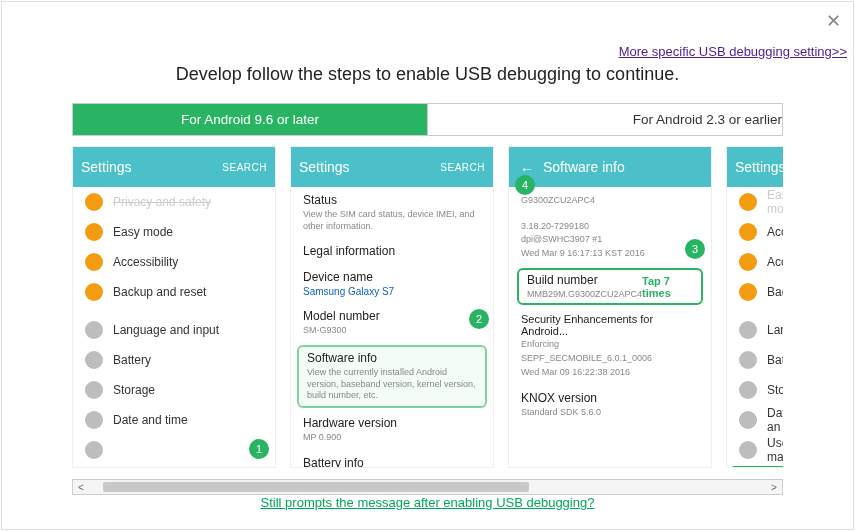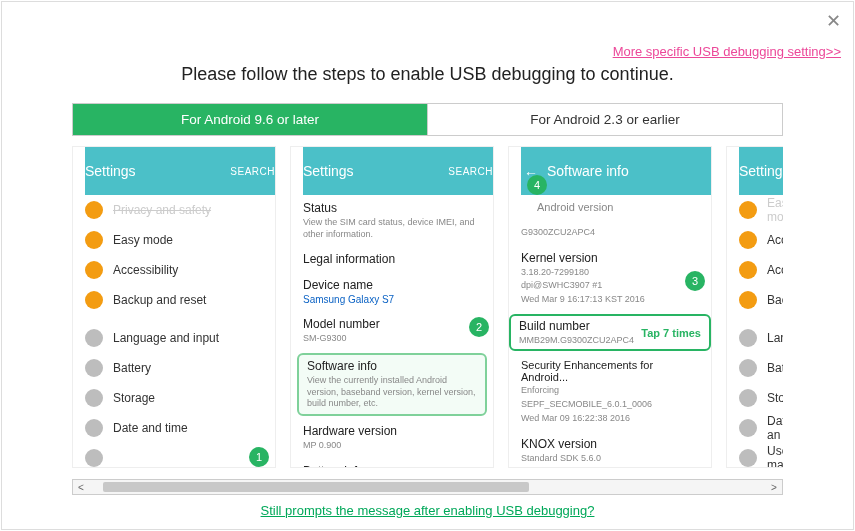--- a/index.html
+++ b/index.html
@@ -1,27 +1,27 @@
 <!DOCTYPE html>
 <html><head>
 <meta charset="utf-8">
 <style>
   * { box-sizing: border-box; margin: 0; padding: 0; }
   body { font-family: Arial, sans-serif; background: #fff; width: 855px; height: 531px; position: relative; overflow: hidden; }
   .frame { border: 1px solid #ddd; width: 853px; height: 529px; margin: 1px; position: relative; background: #fff; }
   .close { position: absolute; top: 8px; right: 12px; font-size: 18px; color: #888; cursor: pointer; }
-  .top-link { position: absolute; top: 42px; right: 12px; font-size: 13px; color: #ec4899; text-decoration: underline; }
+  .top-link { position: absolute; top: 42px; right: 6px; font-size: 13px; color: #4c1d95; text-decoration: underline; }
   .heading { text-align: center; font-size: 18px; color: #222; padding-top: 62px; font-weight: normal; }
   .tabs { display: flex; margin: 18px 70px 0 70px; border: 1px solid #ccc; }
   .tab { flex: 1; text-align: center; padding: 8px 0; font-size: 13.5px; color: #333; border-right: 1px solid #ccc; cursor: pointer; }
-  .tab:last-child { border-right: none; }
+  .tab:last-child { border-right: none; text-align: right; }
   .tab.active { background: #28b463; color: #fff; }
   .panels { display: flex; gap: 14px; margin: 10px 70px 0 70px; overflow: hidden; height: 322px; position: relative; }
   .panel { width: 204px; flex: 0 0 204px; border: 1px solid #eee; background: #fff; display: flex; flex-direction: column; overflow: hidden; }
-  .panel-hdr { background: #4bc0c8; color: #fff; display: flex; align-items: center; justify-content: space-between; padding: 0 0; height: 48px; font-size: 14px; margin-left: 12px; }
+  .panel-hdr { background: #4bc0c8; color: #fff; display: flex; align-items: center; justify-content: space-between; padding: 0 8px; height: 40px; font-size: 14px; }
   .panel-hdr .search { font-size: 10px; letter-spacing: 0.5px; }
   .panel-hdr .back { width: 20px; height: 20px; display: flex; align-items: center; justify-content: center; border-radius: 3px; margin-right: 6px; font-size: 14px; }
   .panel-body { flex: 1; overflow: hidden; position: relative; }
   .setlist .item { display: flex; align-items: center; height: 30px; padding: 0 12px; font-size: 12px; color: #333; }
   .setlist .item .icn { width: 18px; height: 18px; border-radius: 50%; margin-right: 10px; display: flex; align-items: center; justify-content: center; color: #fff; font-size: 10px; flex: 0 0 18px; }
   .ic-orange { background: #f39c12; }
   .ic-grey { background: #bdbdbd; }
   .ic-green { background: #28b463; }
   .cut { color: #bbb; }
   .infoblk { padding: 6px 12px; }
@@ -38,21 +38,21 @@
   .scrollbar .thumb { position: absolute; left: 2%; width: 63%; top: 2px; bottom: 2px; background: #c8c8c8; border-radius: 2px; }
   .bottom-link { text-align: center; padding-top: 2px; }
   .bottom-link a { color: #00a859; font-size: 13px; text-decoration: underline; }
 </style>
 </head>
 <body>
 
 <div class="frame">
   <div class="close">✕</div>
   <a class="top-link">More specific USB debugging setting&gt;&gt;</a>
-  <div class="heading">Please follow the steps to enable USB debugging to continue.</div>
+  <div class="heading">Develop follow the steps to enable USB debugging to continue.</div>
 
   <div class="tabs">
     <div class="tab active">For Android 9.6 or later</div>
     <div class="tab">For Android 2.3 or earlier</div>
   </div>
 
   <div class="panels">
 
     <div class="panel">
       <div class="panel-hdr">
@@ -139,34 +139,30 @@
       </div>
     </div>
 
     <div class="panel">
       <div class="panel-hdr" style="justify-content:flex-start; position:relative">
         <span class="back">←</span>
         <span>Software info</span>
         <div class="badge" style="left:6px; top:28px">4</div>
       </div>
       <div class="panel-body" style="position:relative">
-        <div class="infoblk" style="padding-left:28px">
-            <div class="ttl" style="color:#888;font-size:11px">Android version</div>
-          </div>
         <div class="infoblk">
             <div class="sub">G9300ZCU2APC4</div>
           </div>
         <div class="infoblk" style="position:relative">
-            <div class="ttl">Kernel version</div>
             <div class="sub">3.18.20-7299180</div>
             <div class="sub">dpi@SWHC3907 #1</div>
             <div class="sub">Wed Mar 9 16:17:13 KST 2016</div>
           <div class="badge" style="right:6px; top:26px">3</div>
         </div>
-        <div class="infoblk hl" style="margin:2px 0; padding:3px 8px; display:flex; justify-content:space-between; align-items:center">
+        <div class="infoblk hl" style="margin:2px 8px; padding:3px 8px; display:flex; justify-content:space-between; align-items:center">
           <div>
               <div class="ttl">Build number</div>
               <div class="sub">MMB29M.G9300ZCU2APC4</div>
             </div>
           <div class="tap7">Tap 7 times</div>
         </div>
         <div class="infoblk">
             <div class="ttl" style="font-size:11px">Security Enhancements for Android...</div>
             <div class="sub">Enforcing</div>
             <div class="sub">SEPF_SECMOBILE_6.0.1_0006</div>
@@ -233,16 +229,16 @@
   </div>
 
   <div class="scrollbar">
     <div class="arrow">&lt;</div>
     <div class="track">
         <div class="thumb"></div>
       </div>
     <div class="arrow">&gt;</div>
   </div>
 
-  <div class="bottom-link" style="position:absolute; bottom:10px; left:0; right:0">
+  <div class="bottom-link" style="position:absolute; bottom:18px; left:0; right:0">
     <a>Still prompts the message after enabling USB debugging?</a>
   </div>
 </div>
 
 </body></html>

